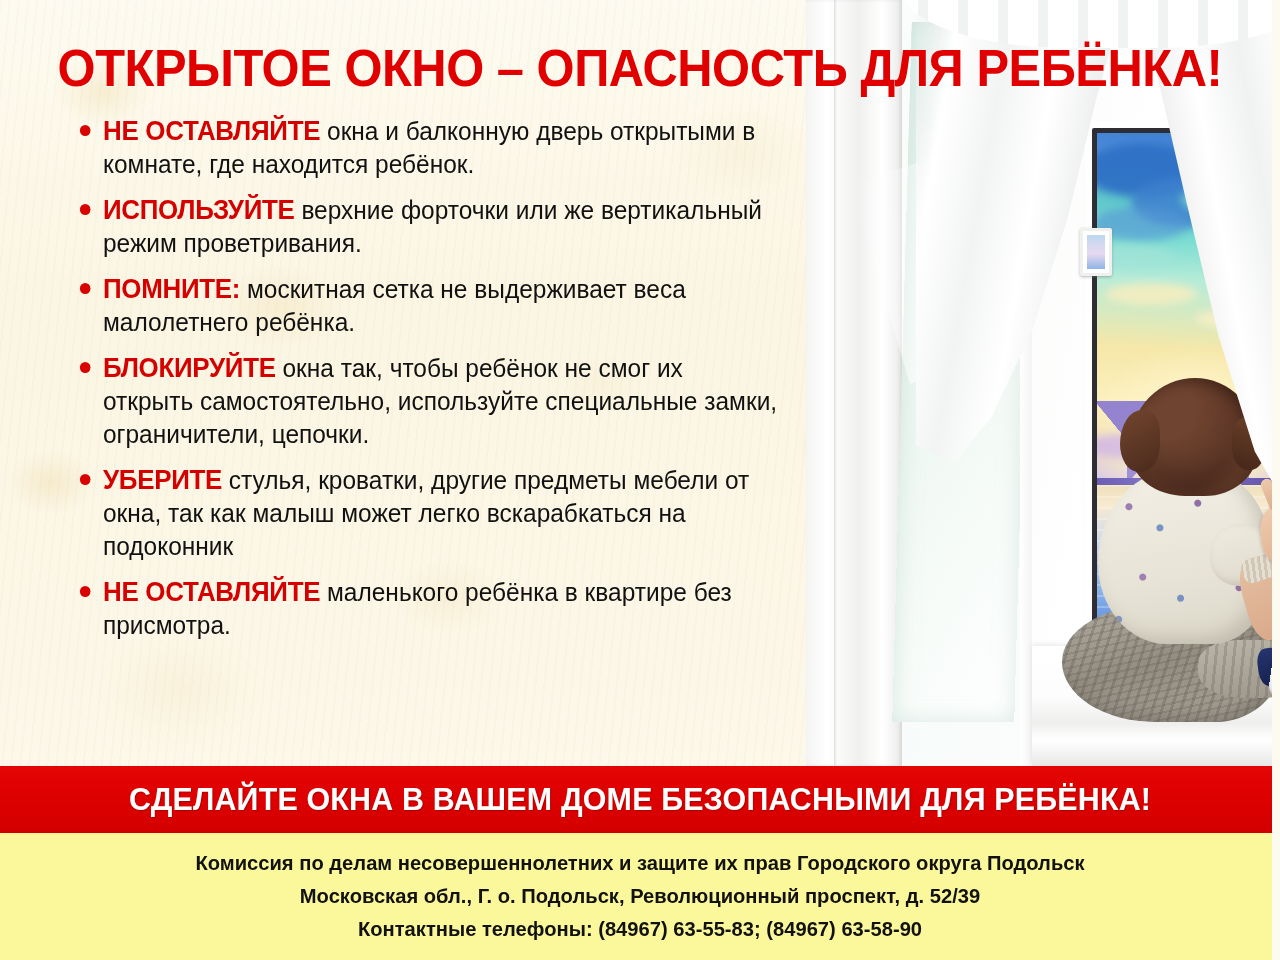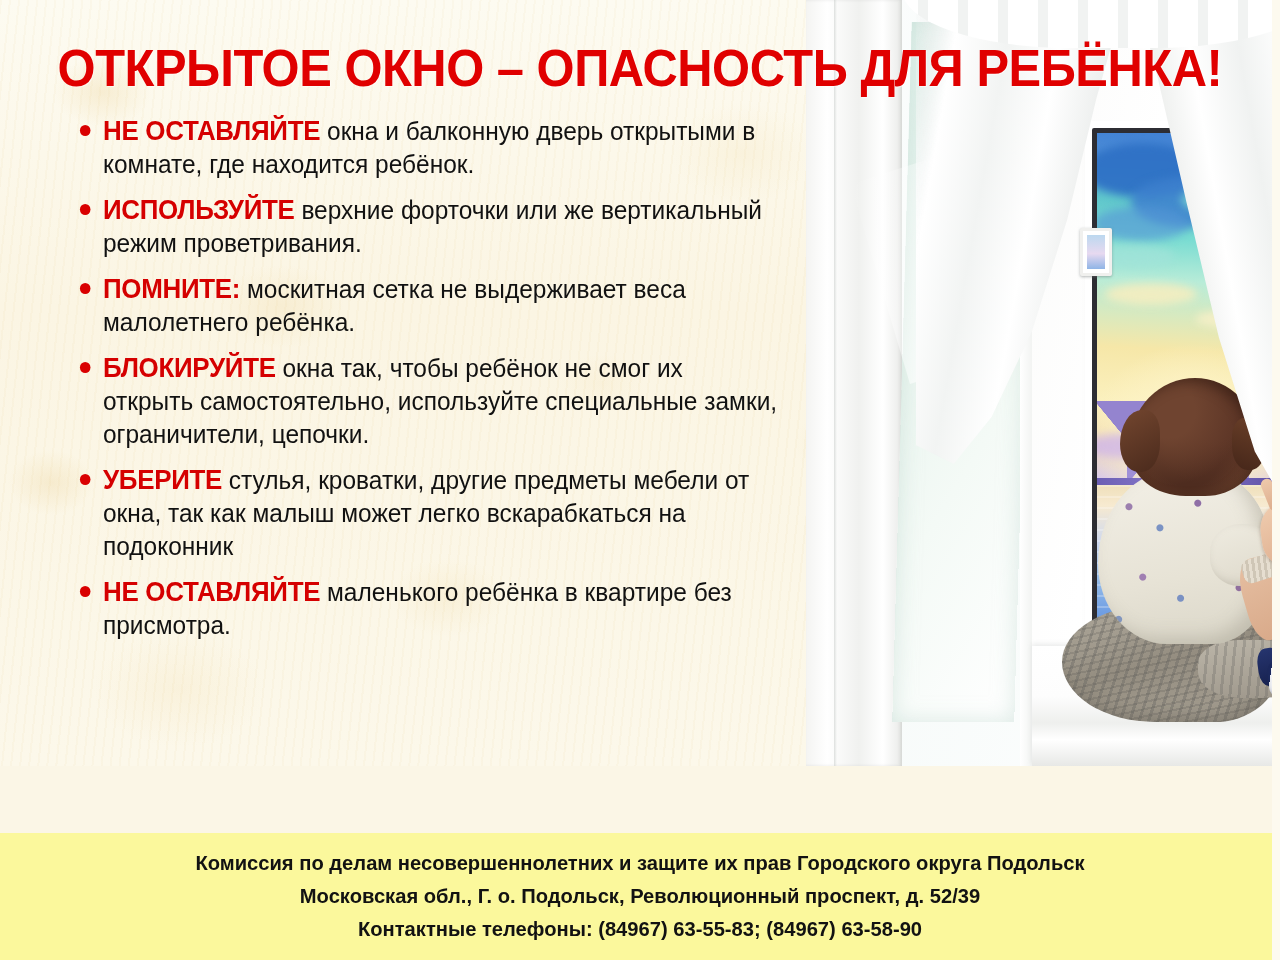--- a/index.html
+++ b/index.html
@@ -404,20 +404,23 @@
       <span class="lead">УБЕРИТЕ</span><span class="rest"> стулья, кроватки, другие предметы мебели от окна, так как малыш может легко вскарабкаться на подоконник</span>
     </div>
 
     <div class="bullet">
       <span class="dot"></span>
       <span class="lead">НЕ ОСТАВЛЯЙТЕ</span><span class="rest"> маленького ребёнка в квартире без присмотра.</span>
     </div>
 
   </div>
 
+  <div class="banner">
+    <div class="banner-text">СДЕЛАЙТЕ ОКНА В ВАШЕМ ДОМЕ БЕЗОПАСНЫМИ ДЛЯ РЕБЁНКА!</div>
+  </div>
 
   <div class="footer">
     <div>Комиссия по делам несовершеннолетних и защите их прав Городского округа Подольск</div>
     <div>Московская обл., Г. о. Подольск, Революционный проспект, д. 52/39</div>
     <div>Контактные телефоны: (84967) 63-55-83; (84967) 63-58-90</div>
   </div>
 
 </div>
 
 </body></html>

